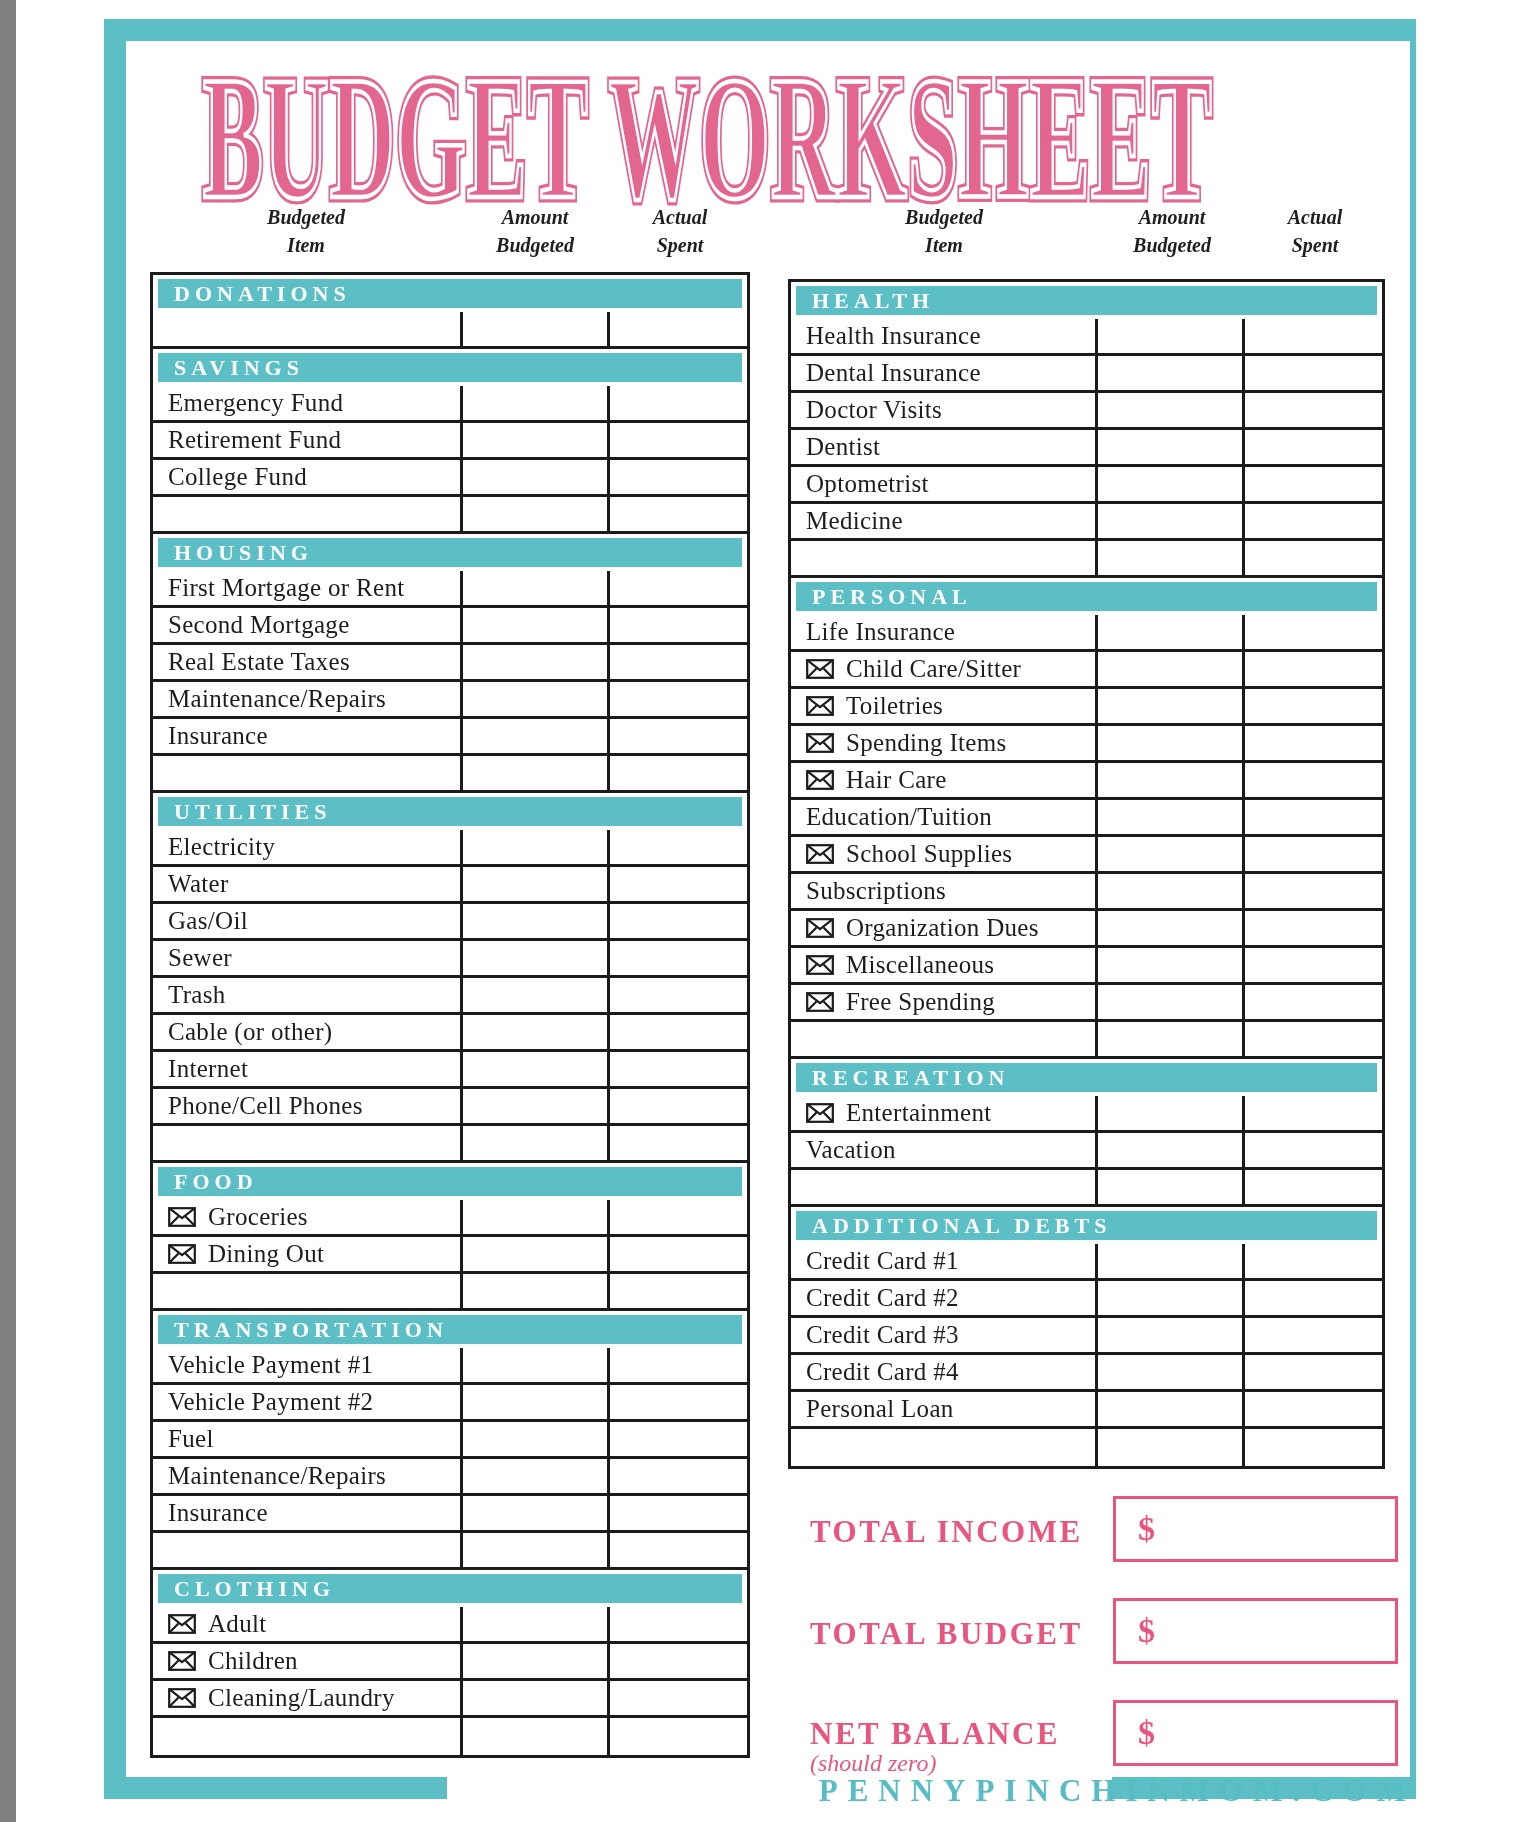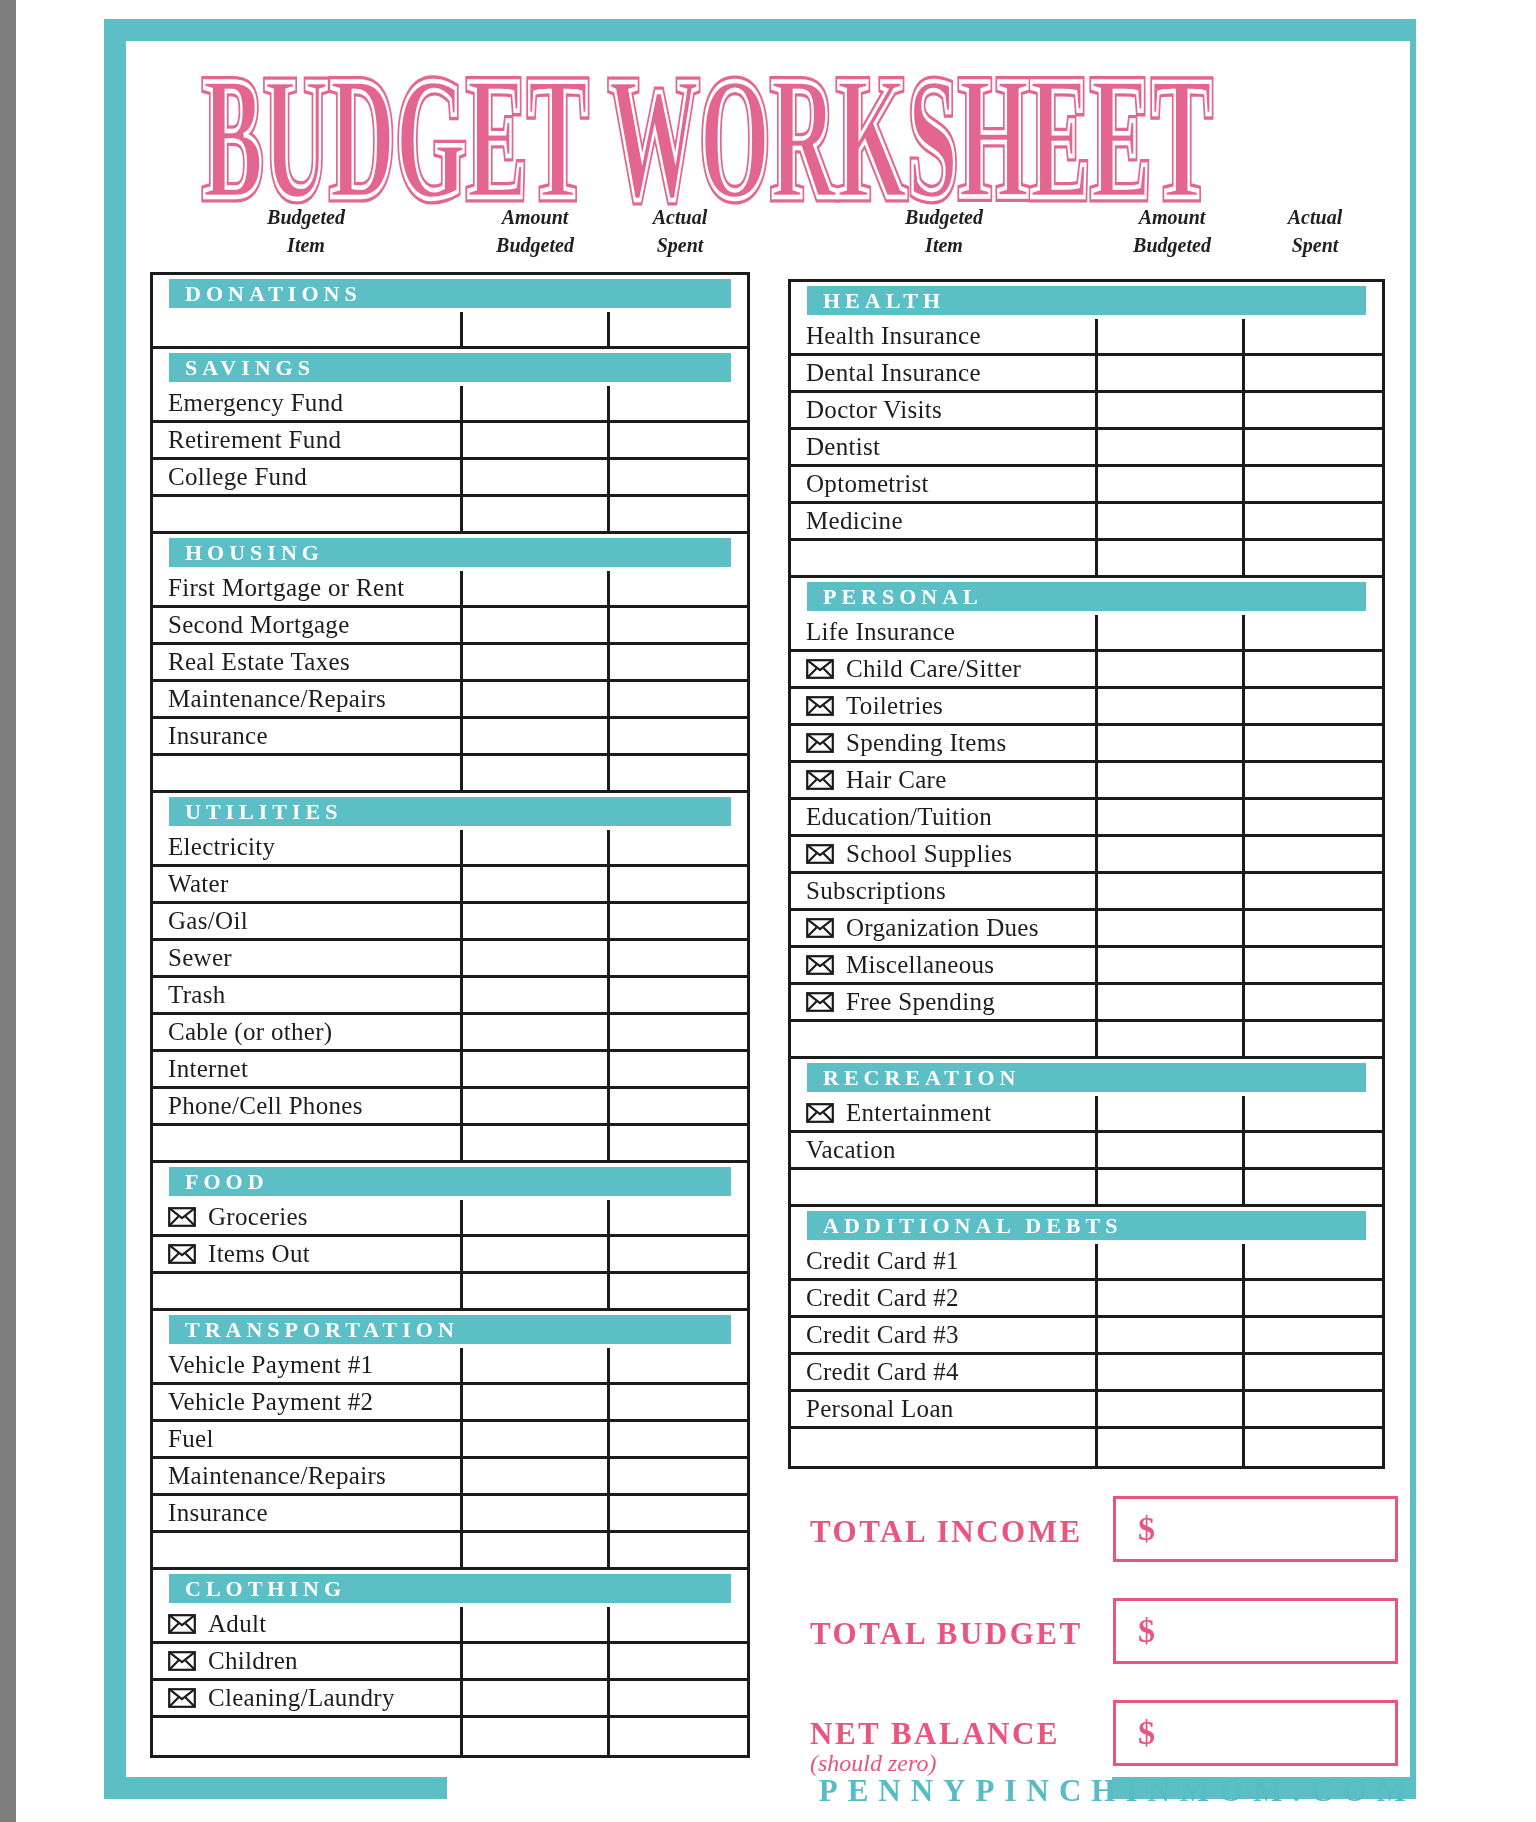--- a/index.html
+++ b/index.html
@@ -25,21 +25,21 @@
   .title-base{color:var(--title-pink);-webkit-text-stroke:7px var(--title-pink);}
   .title-stripe{position:absolute;left:0;top:0;width:100%;color:transparent;
     -webkit-text-stroke:2.8px #ffffff;}
 
   .col-label{position:absolute;top:203px;width:220px;margin-left:-110px;text-align:center;
     font-style:italic;font-weight:700;font-size:20px;line-height:28px;color:#1f1f1f;}
 
   .wtable{position:absolute;top:272px;border:3px solid var(--ink);box-sizing:border-box;background:#fff;}
   #left-table{left:150px;width:600px;}
   #right-table{left:788px;width:597px;margin-top:7px;}
-  .sec-head{height:37px;padding:4px 16px;box-sizing:border-box;}
+  .sec-head{height:37px;padding:4px 5px;box-sizing:border-box;}
   .sec-bar{height:100%;background:var(--teal);display:flex;align-items:center;padding-left:16px;
     color:#fff;font-weight:700;font-size:22px;letter-spacing:5px;}
   .brow{height:37px;box-sizing:border-box;border-bottom:3px solid var(--ink);display:flex;align-items:stretch;}
   .brow:last-child{border-bottom:none;}
   .c-item{flex:1;display:flex;align-items:center;padding-left:15px;
     font-size:25px;font-weight:500;color:#1d1d1d;letter-spacing:0.3px;white-space:nowrap;}
   .c-amt{width:147px;border-left:3px solid var(--ink);box-sizing:border-box;}
   .c-act{width:140px;border-left:3px solid var(--ink);box-sizing:border-box;}
   .env{margin-right:12px;flex:0 0 auto;display:inline-flex;}
   .env svg{stroke:#1b1b1b;stroke-width:2.2;fill:none;}
@@ -276,21 +276,21 @@
       <div class="brow">
         <div class="c-item">
           <span class="env">
             <svg width="28" height="20" viewBox="0 0 28 20">
               <rect x="1.2" y="1.2" width="25.6" height="17.6"></rect>
               <path d="M1.2 1.2 L14 11 L26.8 1.2"></path>
               <path d="M1.2 18.8 L10.5 9.5"></path>
               <path d="M26.8 18.8 L17.5 9.5"></path>
             </svg>
           </span>
-          <span>Items Out</span>
+          <span>Dining Out</span>
         </div>
         <div class="c-amt"></div>
         <div class="c-act"></div>
       </div>
       <div class="brow">
         <div class="c-item">
           <span></span>
         </div>
         <div class="c-amt"></div>
         <div class="c-act"></div>

